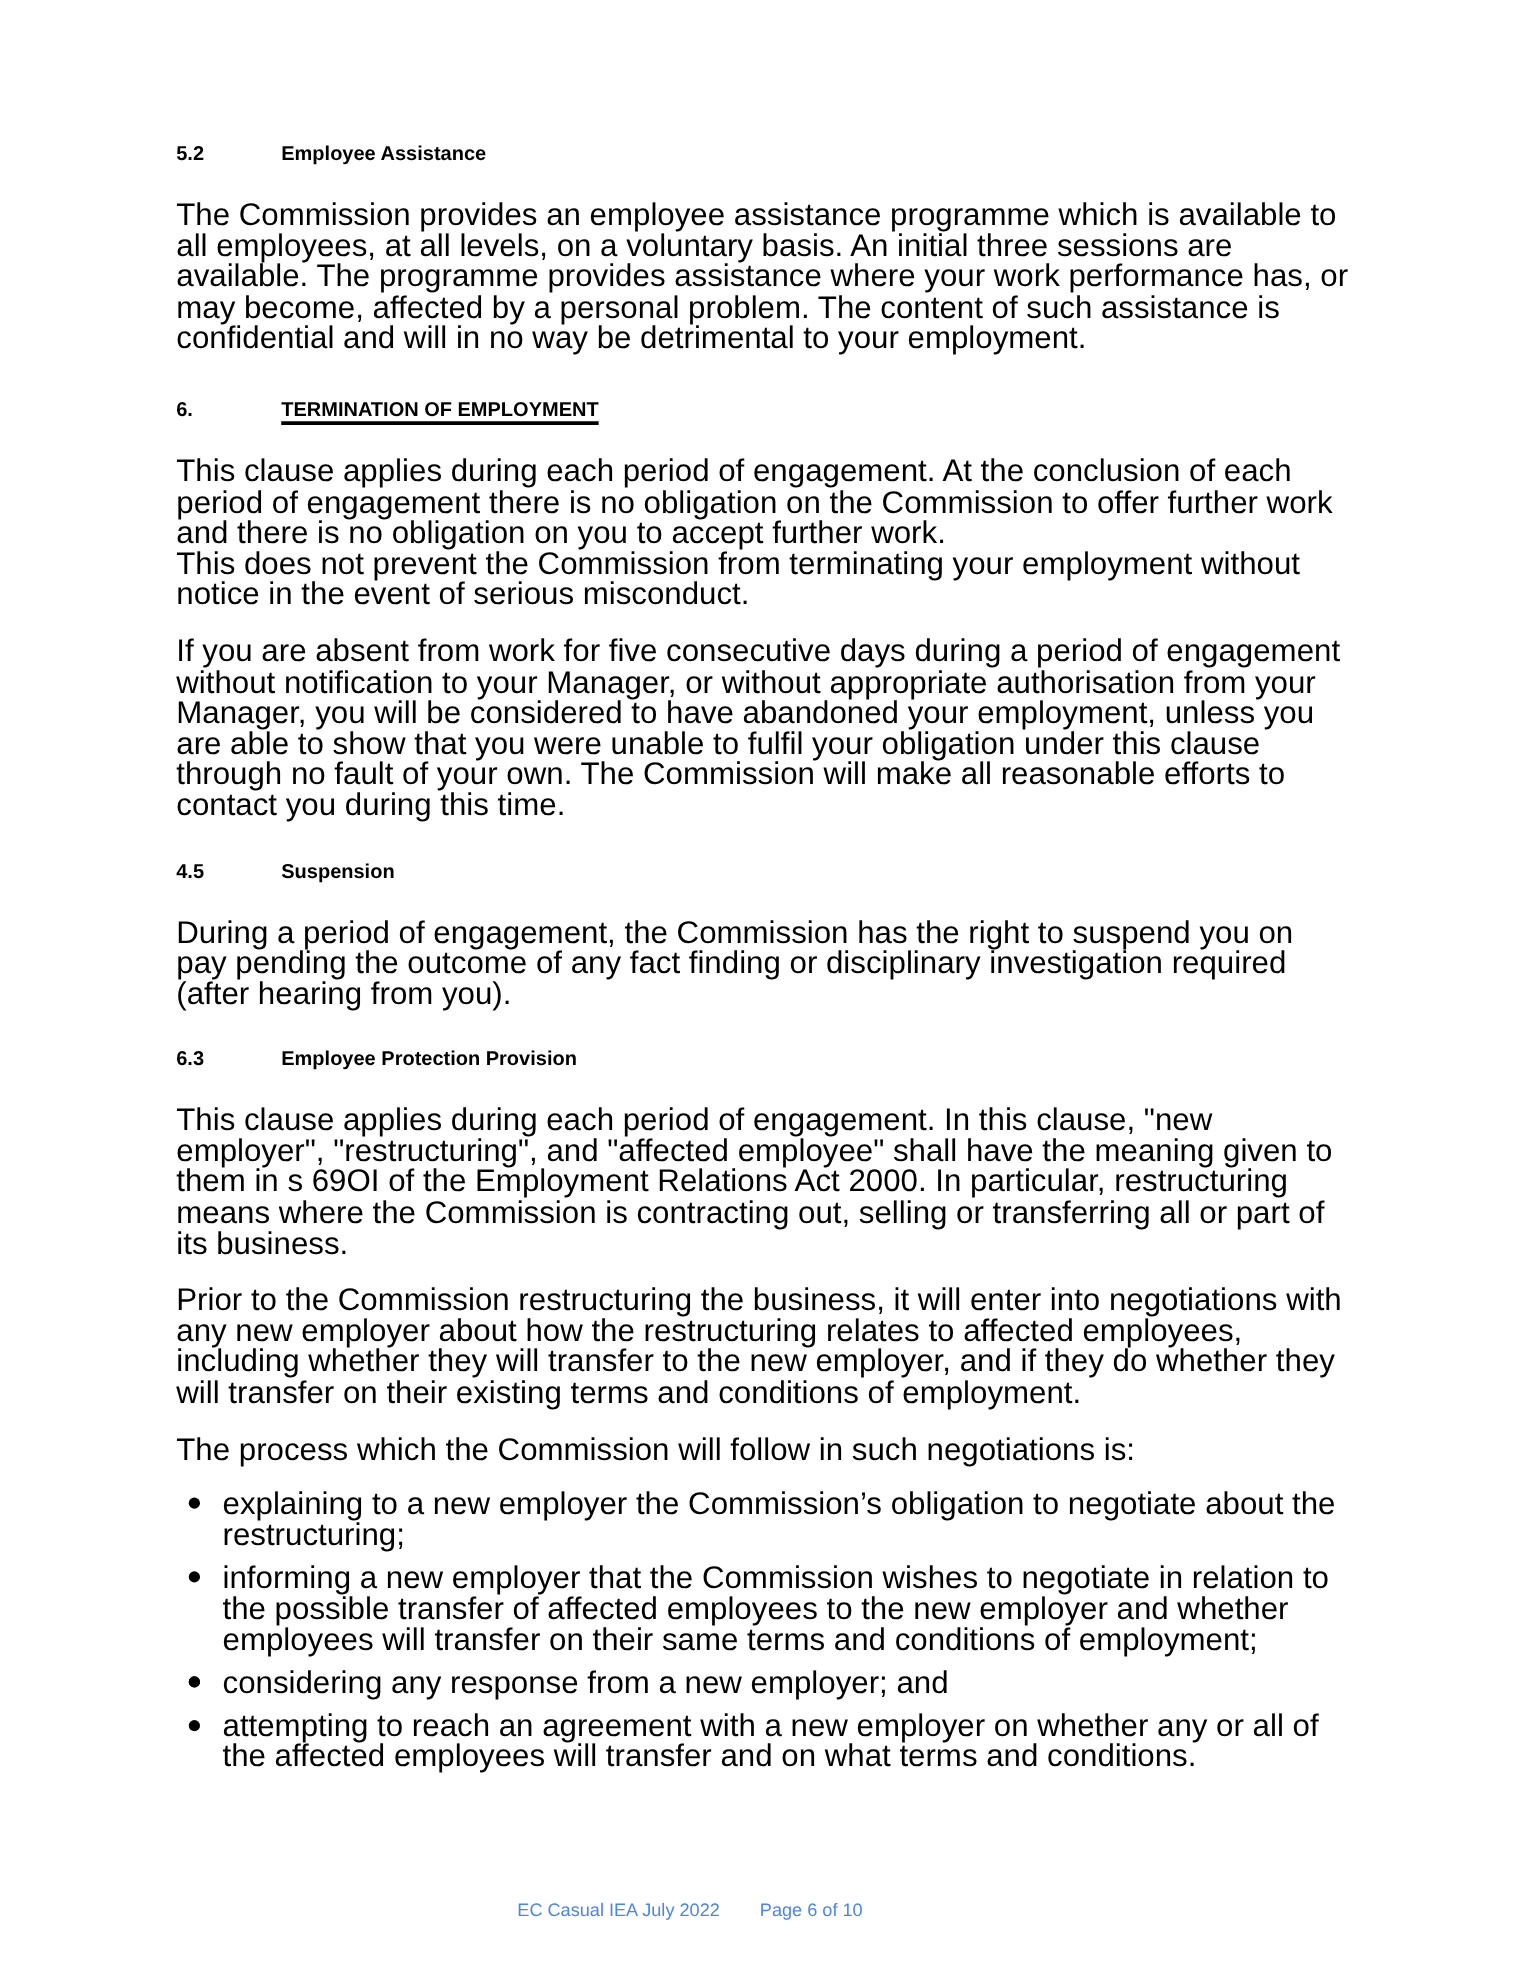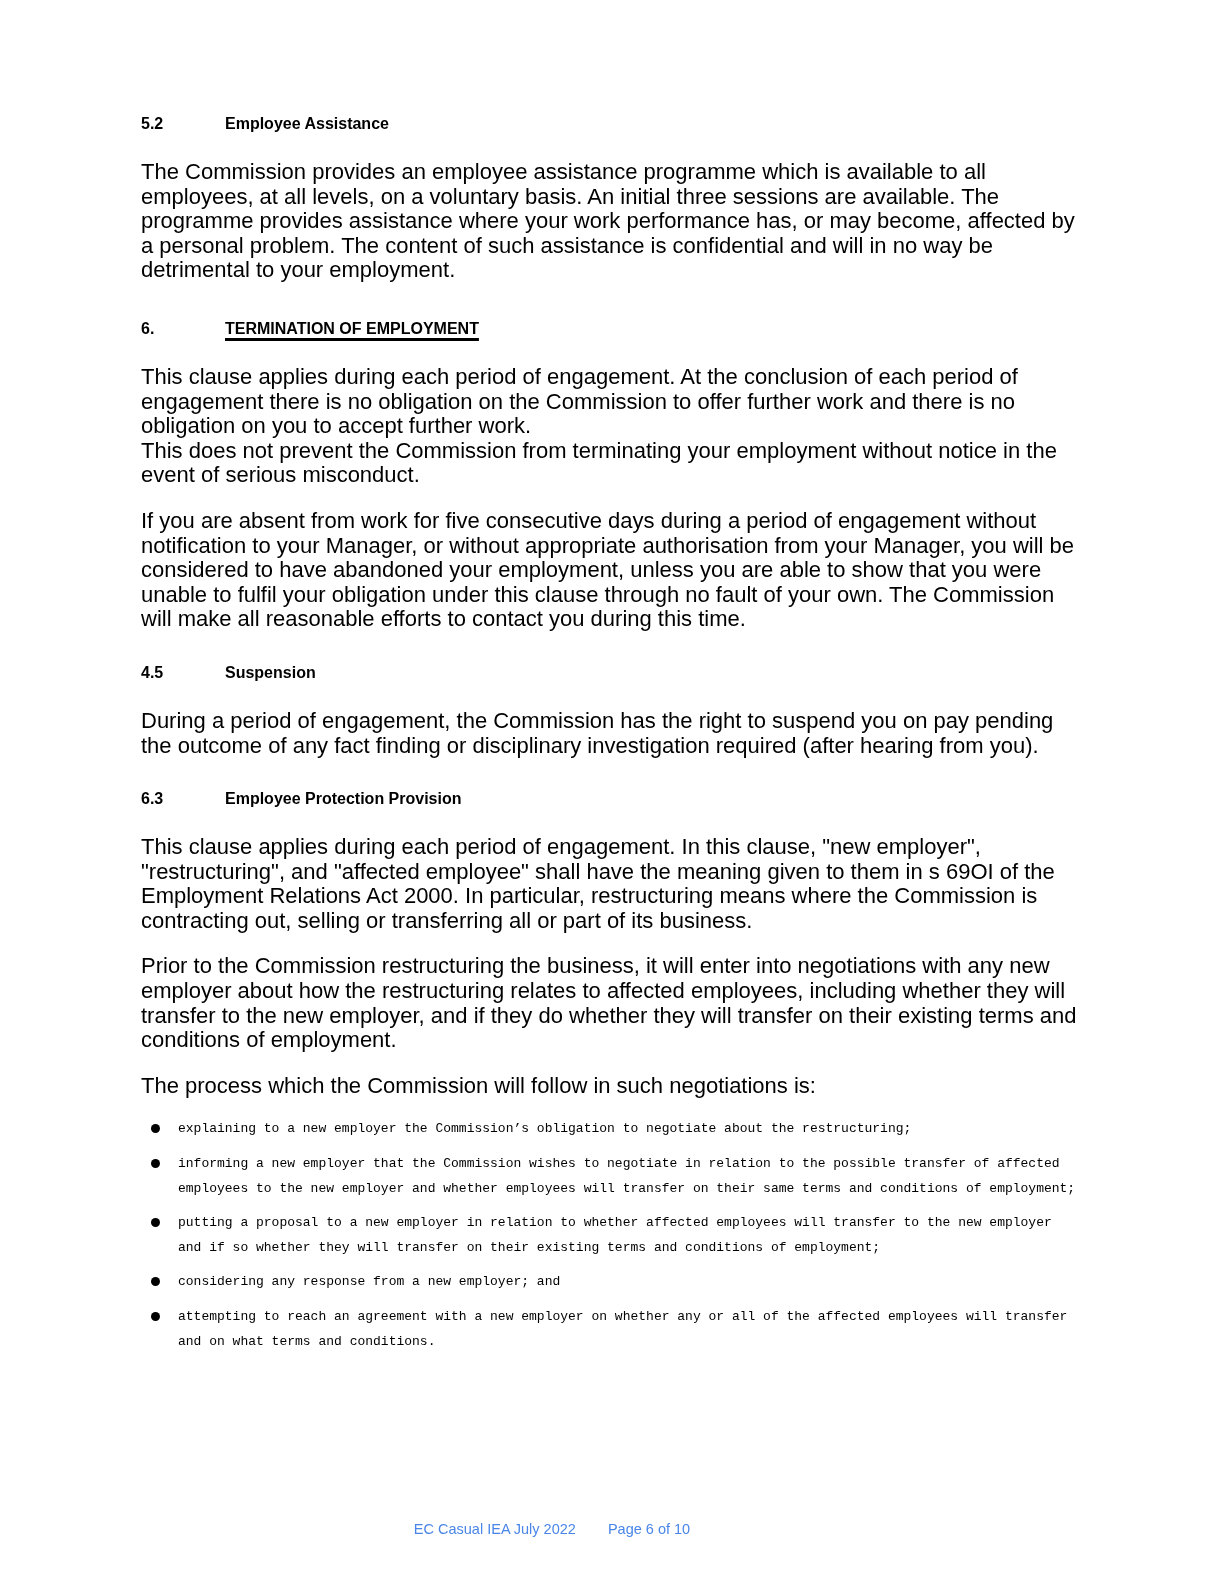--- a/index.html
+++ b/index.html
@@ -31,35 +31,34 @@
     .heading .num {
       width: 84px;
       flex: 0 0 84px;
     }
     .heading .title-u {
       text-decoration: underline;
       text-decoration-thickness: 3px;
       text-underline-offset: 4px;
     }
     .para {
-      font-size: 22px;
+      font-size: 25px;
       line-height: 24.6px;
       margin: 0;
     }
     .bullets {
       list-style: none;
       margin: 0;
       padding: 0;
     }
     .bullets li {
       position: relative;
       padding-left: 37px;
-      font-size: 13px;
+      font-size: 25px;
       line-height: 24.6px;
-      font-family: Liberation Mono, monospace;
     }
     .bullets li .dot {
       position: absolute;
       left: 10px;
       top: 7px;
       width: 9px;
       height: 9px;
       border-radius: 50%;
       background: #000;
     }
@@ -114,21 +113,20 @@
     <li>
       <span class="dot"></span>
       <span>explaining to a new employer the Commission’s obligation to negotiate about the restructuring;</span>
     </li>
     <li style="margin-top:10px;">
       <span class="dot"></span>
       <span>informing a new employer that the Commission wishes to negotiate in relation to the possible transfer of affected employees to the new employer and whether employees will transfer on their same terms and conditions of employment;</span>
     </li>
     <li style="margin-top:10px;">
       <span class="dot"></span>
-      <span>putting a proposal to a new employer in relation to whether affected employees will transfer to the new employer and if so whether they will transfer on their existing terms and conditions of employment;</span>
     </li>
     <li style="margin-top:10px;">
       <span class="dot"></span>
       <span>considering any response from a new employer; and</span>
     </li>
     <li style="margin-top:10px;">
       <span class="dot"></span>
       <span>attempting to reach an agreement with a new employer on whether any or all of the affected employees will transfer and on what terms and conditions.</span>
     </li>
   </ul>

